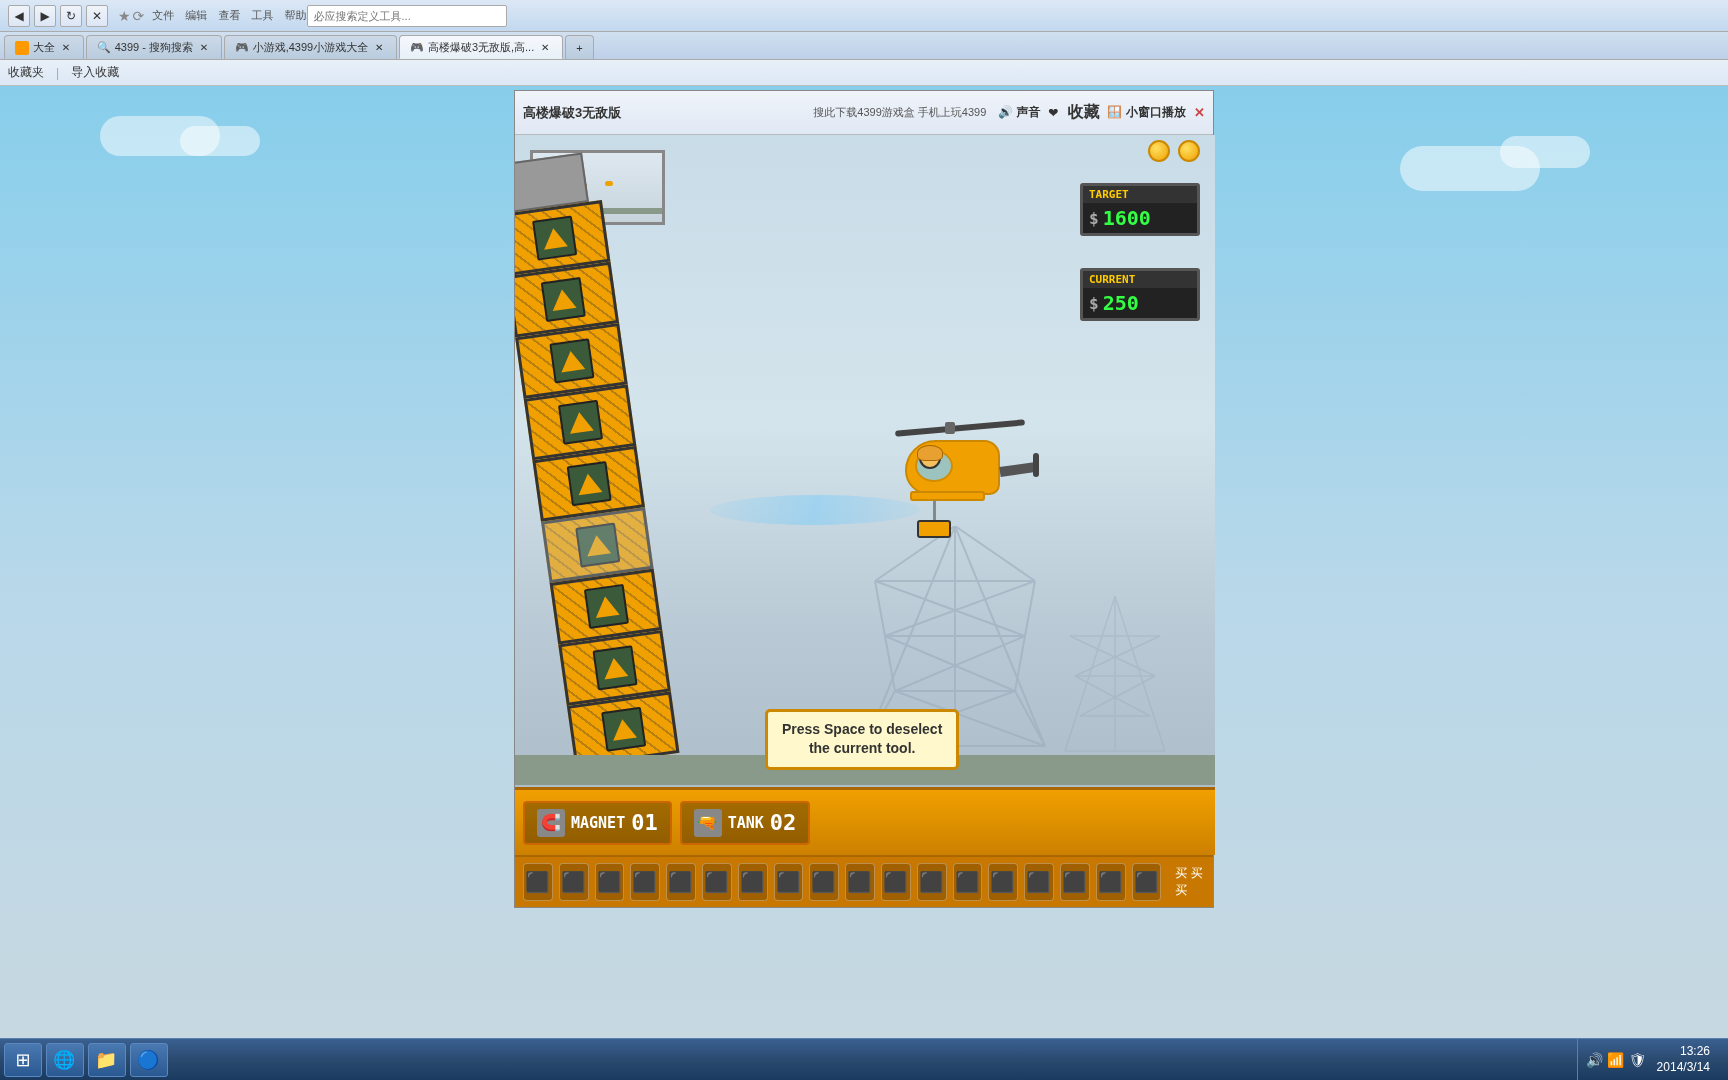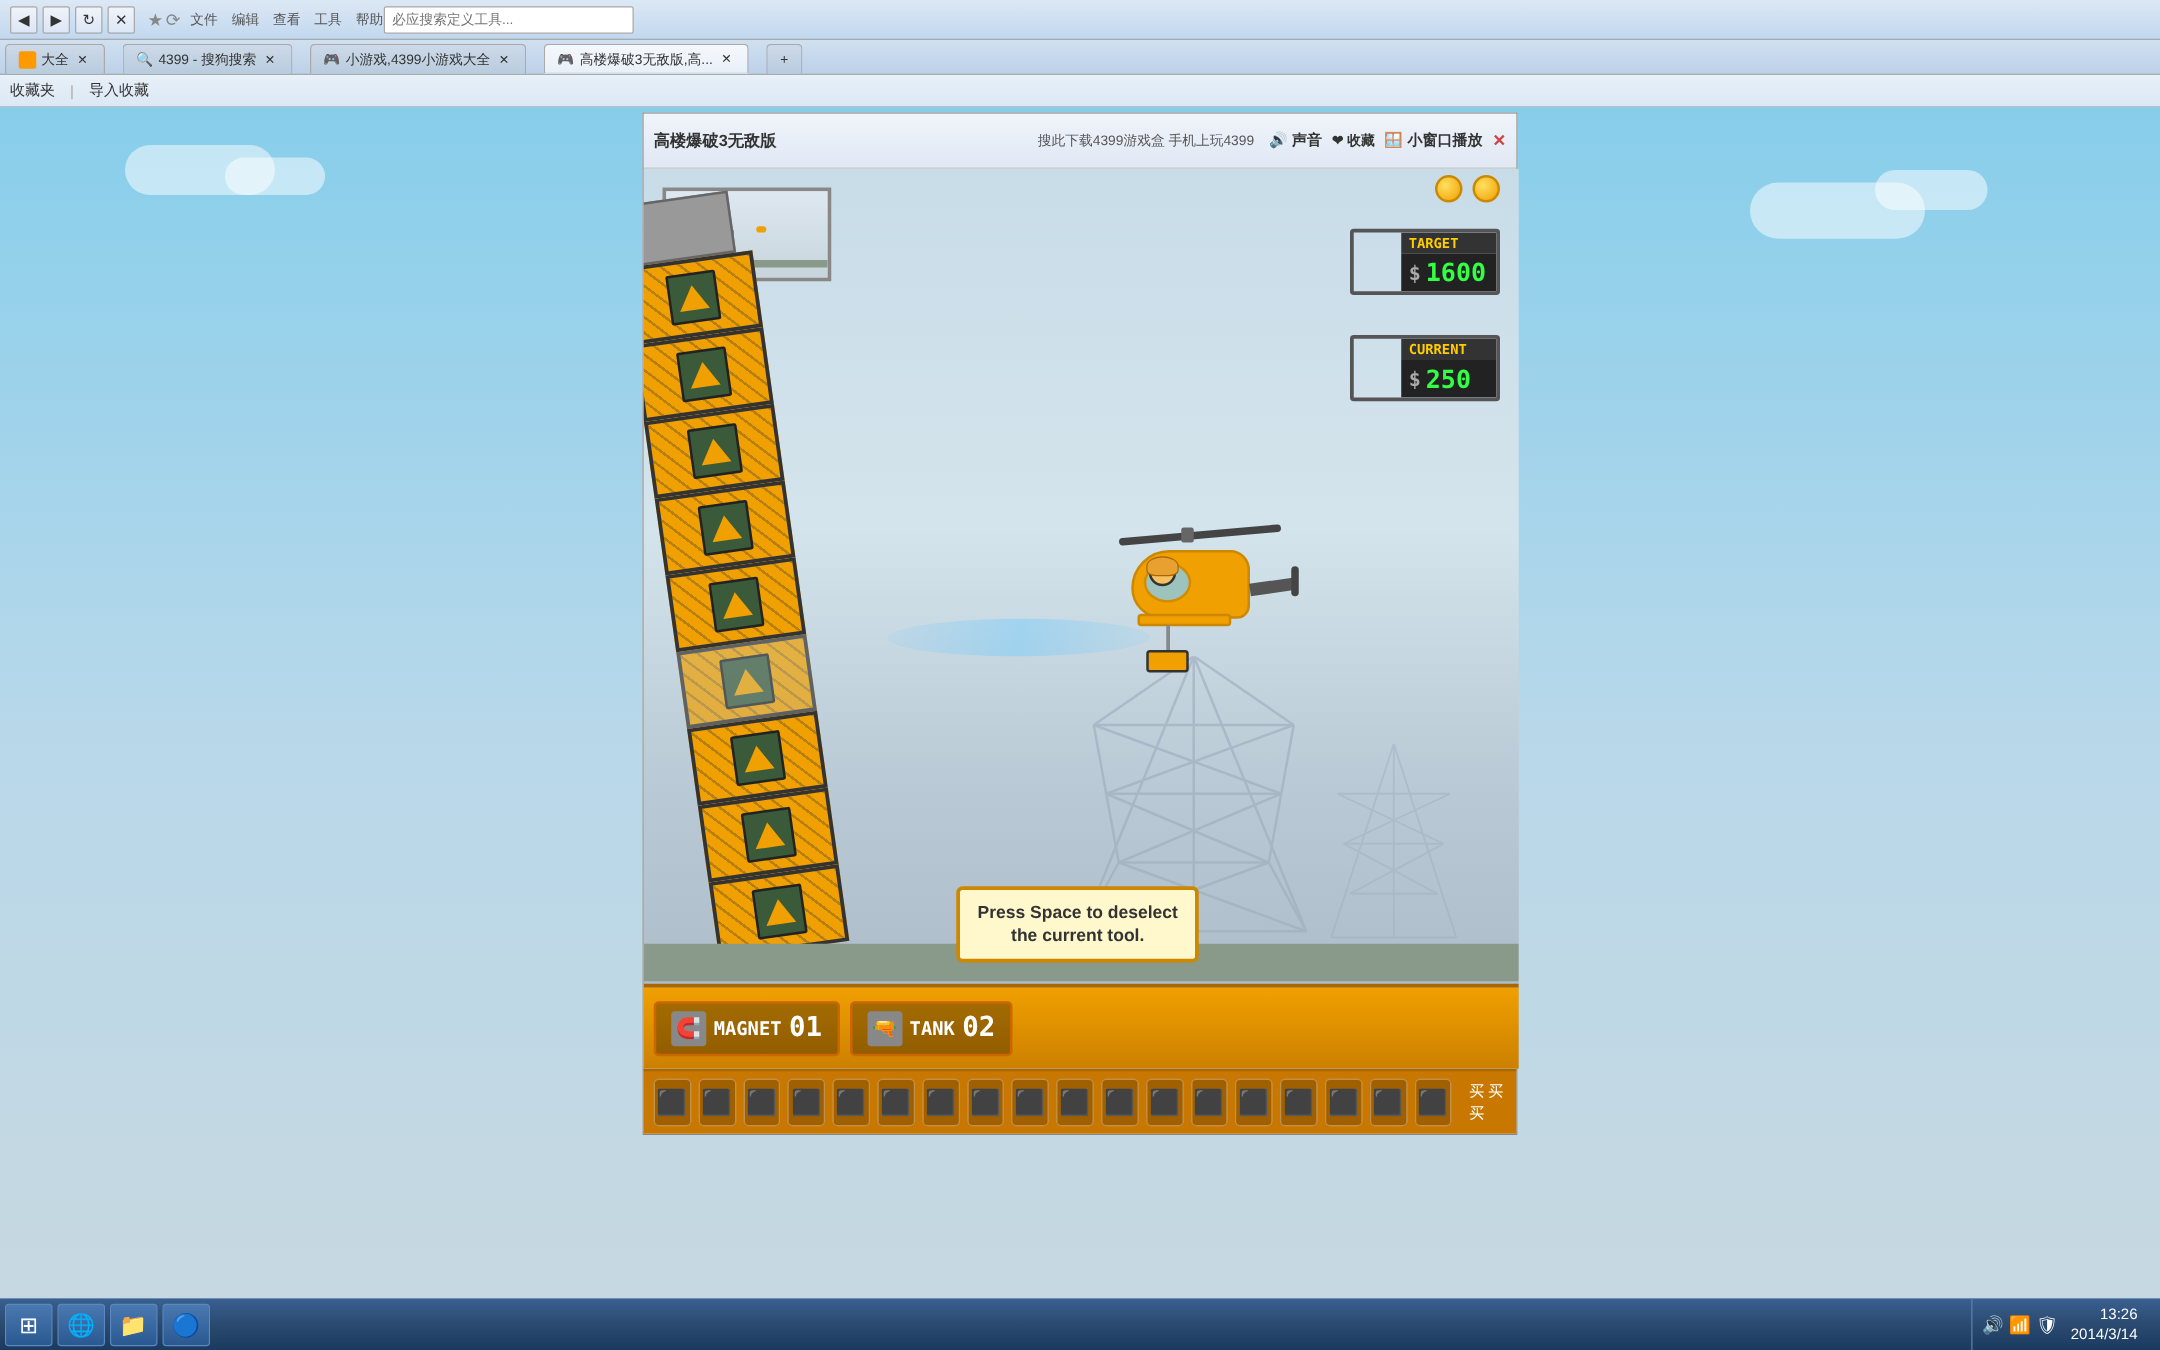--- a/index.html
+++ b/index.html
@@ -83,21 +83,21 @@
       border: 1px solid #aaa;
       border-bottom: none;
       border-radius: 4px 4px 0 0;
       background: linear-gradient(180deg, #cdd9e8 0%, #b8ccde 100%);
       display: flex;
       align-items: center;
       gap: 4px;
       font-size: 11px;
       color: #333;
       cursor: pointer;
-      margin-right: 14px;
+      margin-right: 2px;
       max-width: 200px;
       overflow: hidden;
       white-space: nowrap;
     }
     .tab.active {
       background: linear-gradient(180deg, #f5f8fc 0%, #e8f0f8 100%);
       border-bottom: 1px solid #e8f0f8;
       z-index: 2;
     }
     .tab-close {
@@ -275,21 +275,20 @@
       background: radial-gradient(circle at 35% 35%, #ffe060, #f0a000);
       border-radius: 50%;
       border: 2px solid #cc8800;
     }
     .hud-score-box {
       width: 120px;
       border: 3px solid #555;
       border-radius: 3px;
       overflow: hidden;
       margin-top: 28px;
-      padding-left: 38px;
     }
     .hud-score-label {
       background: #333;
       color: #ffcc00;
       font-size: 11px;
       font-weight: bold;
       padding: 2px 6px;
       font-family: monospace;
     }
     .hud-score-value {
@@ -539,21 +538,21 @@
     <div class="cloud" style="width:80px;height:30px;top:40px;left:180px;"></div>
     <div class="cloud" style="width:140px;height:45px;top:60px;left:1400px;"></div>
     <div class="cloud" style="width:90px;height:32px;top:50px;left:1500px;"></div>
 
     <div class="game-container">
 
       <div class="game-titlebar">
         <span class="game-titlebar-title">高楼爆破3无敌版</span>
         <span style="font-size:11px;font-weight:normal;color:#555;margin-right:12px;margin-left:18px;">搜此下载4399游戏盒 手机上玩4399</span>
         <span style="font-size:12px;margin-right:8px;cursor:pointer;">🔊 <span>声音</span></span>
-        <span style="font-size:11px;margin-right:8px;cursor:pointer;">❤ <span>收藏</span></span>
+        <span style="font-size:16px;margin-right:8px;cursor:pointer;font-family:Liberation Mono, monospace;">❤ <span>收藏</span></span>
         <span style="font-size:12px;cursor:pointer;">🪟 <span>小窗口播放</span></span>
         <span style="margin-left:8px;cursor:pointer;font-weight:bold;color:#cc4444;">✕</span>
       </div>
 
       <div class="game-viewport">
 
         <div class="minimap">
           <div class="minimap-content">
 
             <div style="position:absolute;bottom:10px;left:25px;width:18px;height:48px;background:#f0a000;transform:rotate(-5deg);transform-origin:bottom center;"></div>

